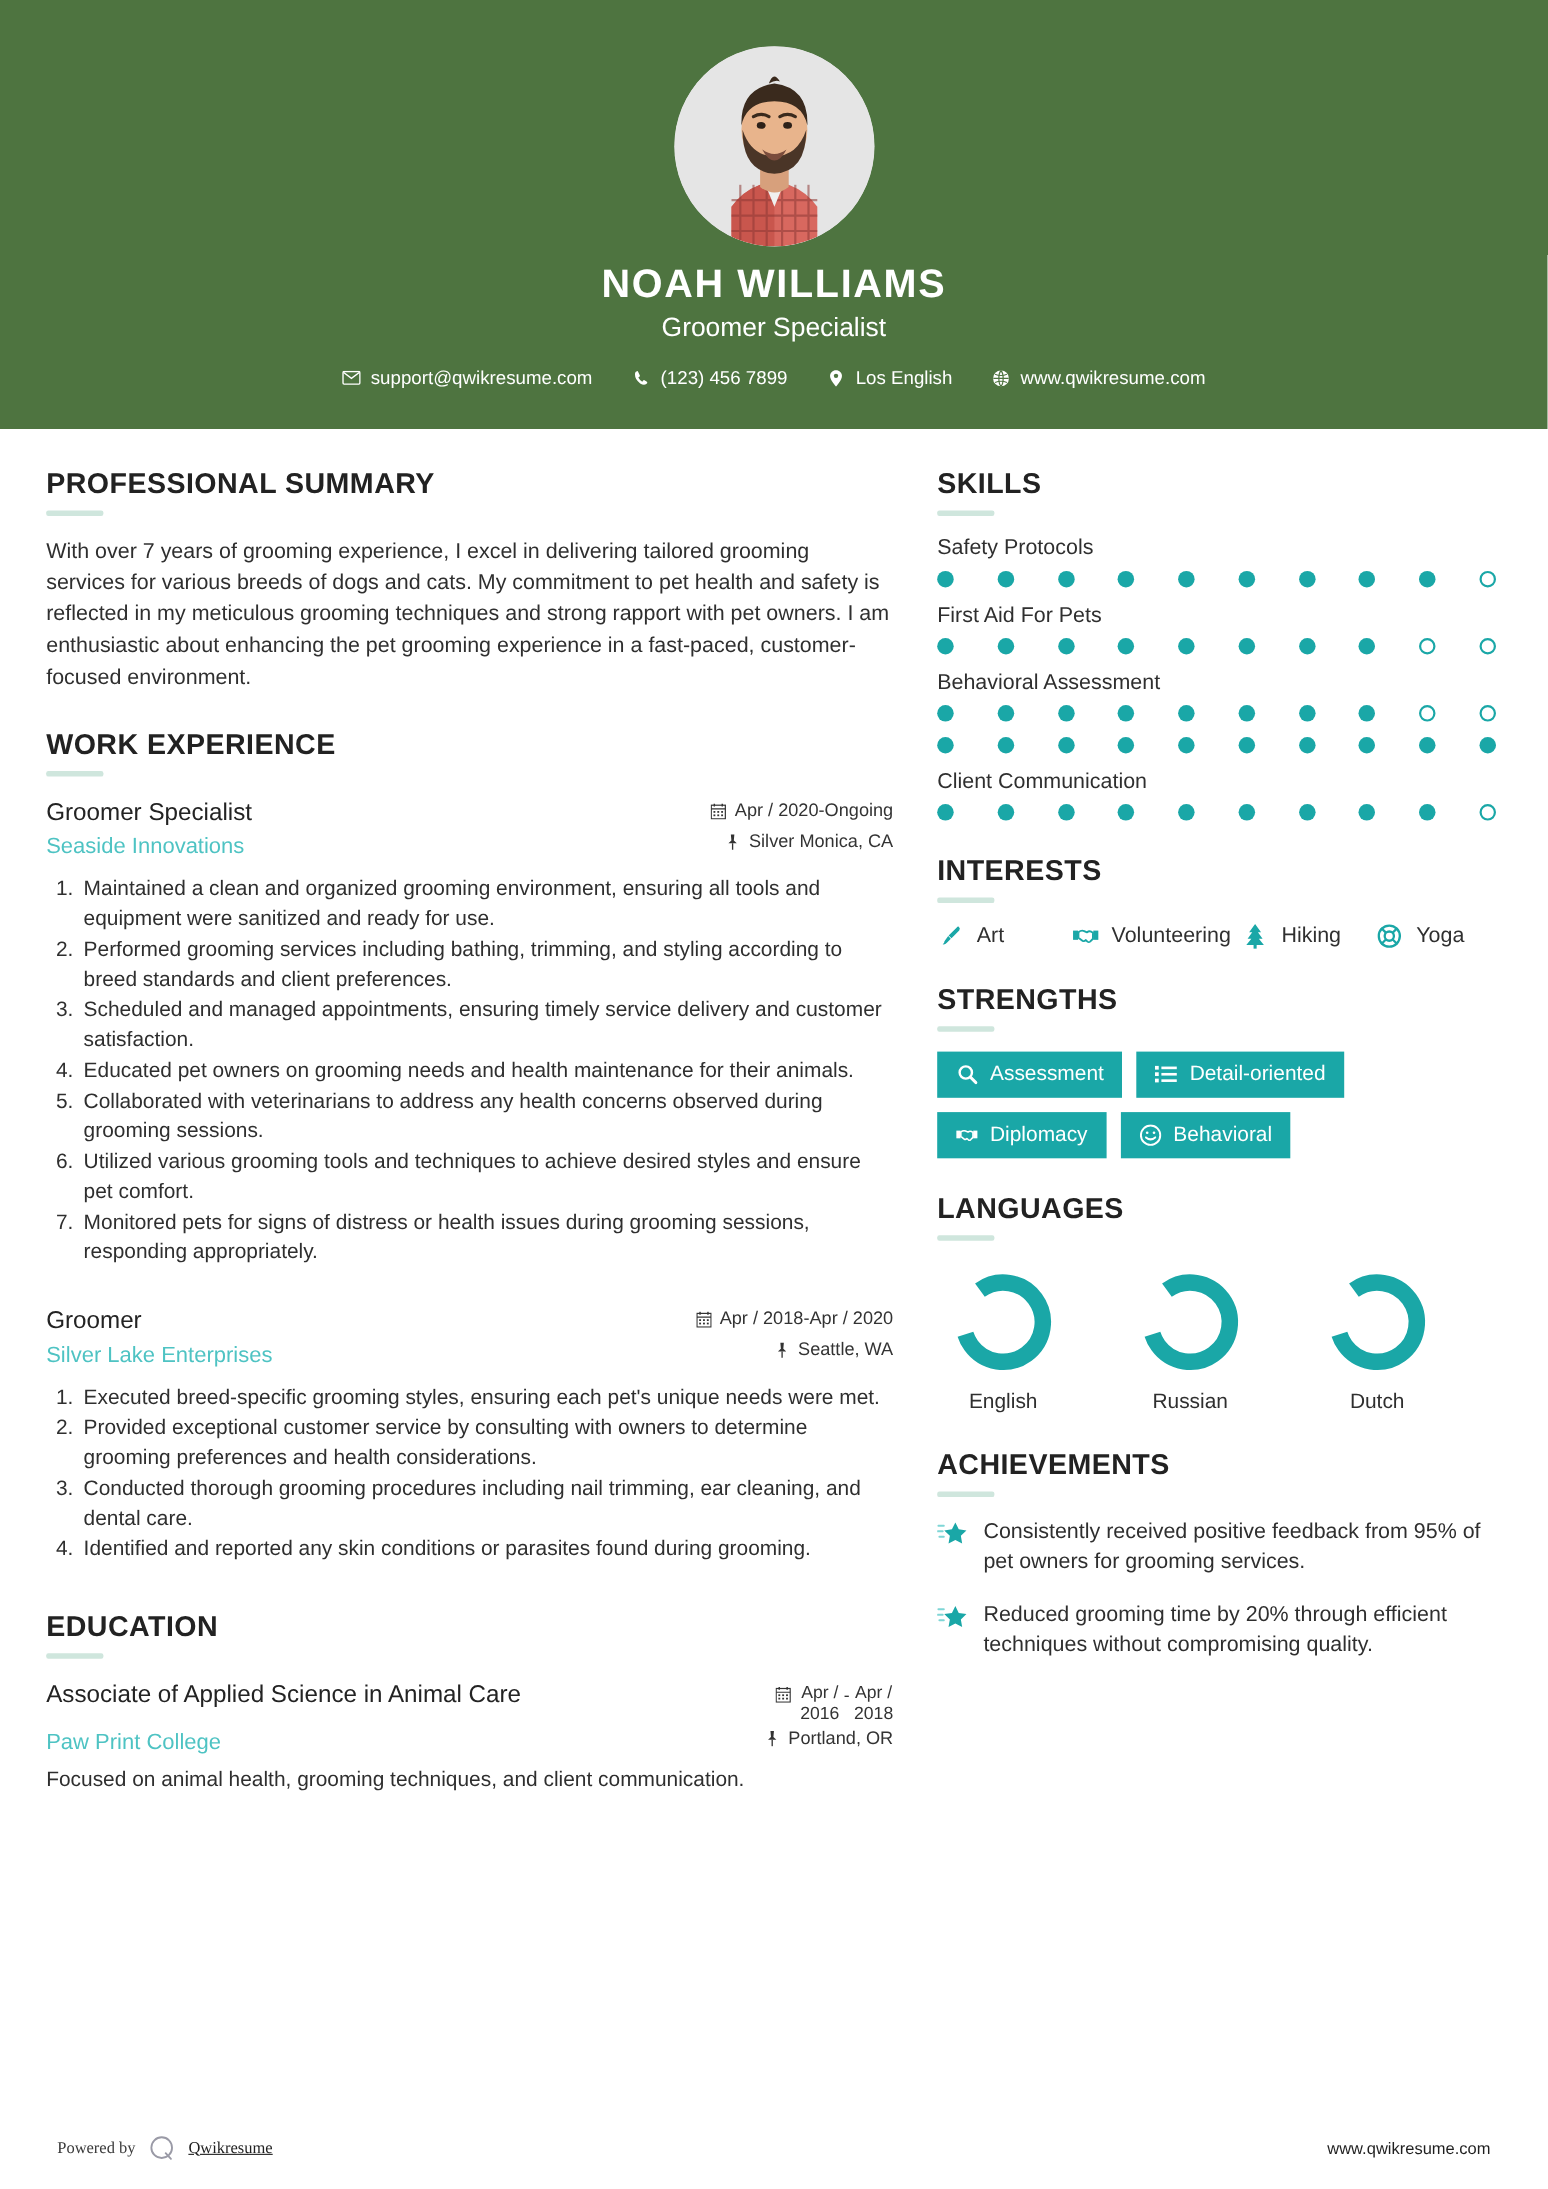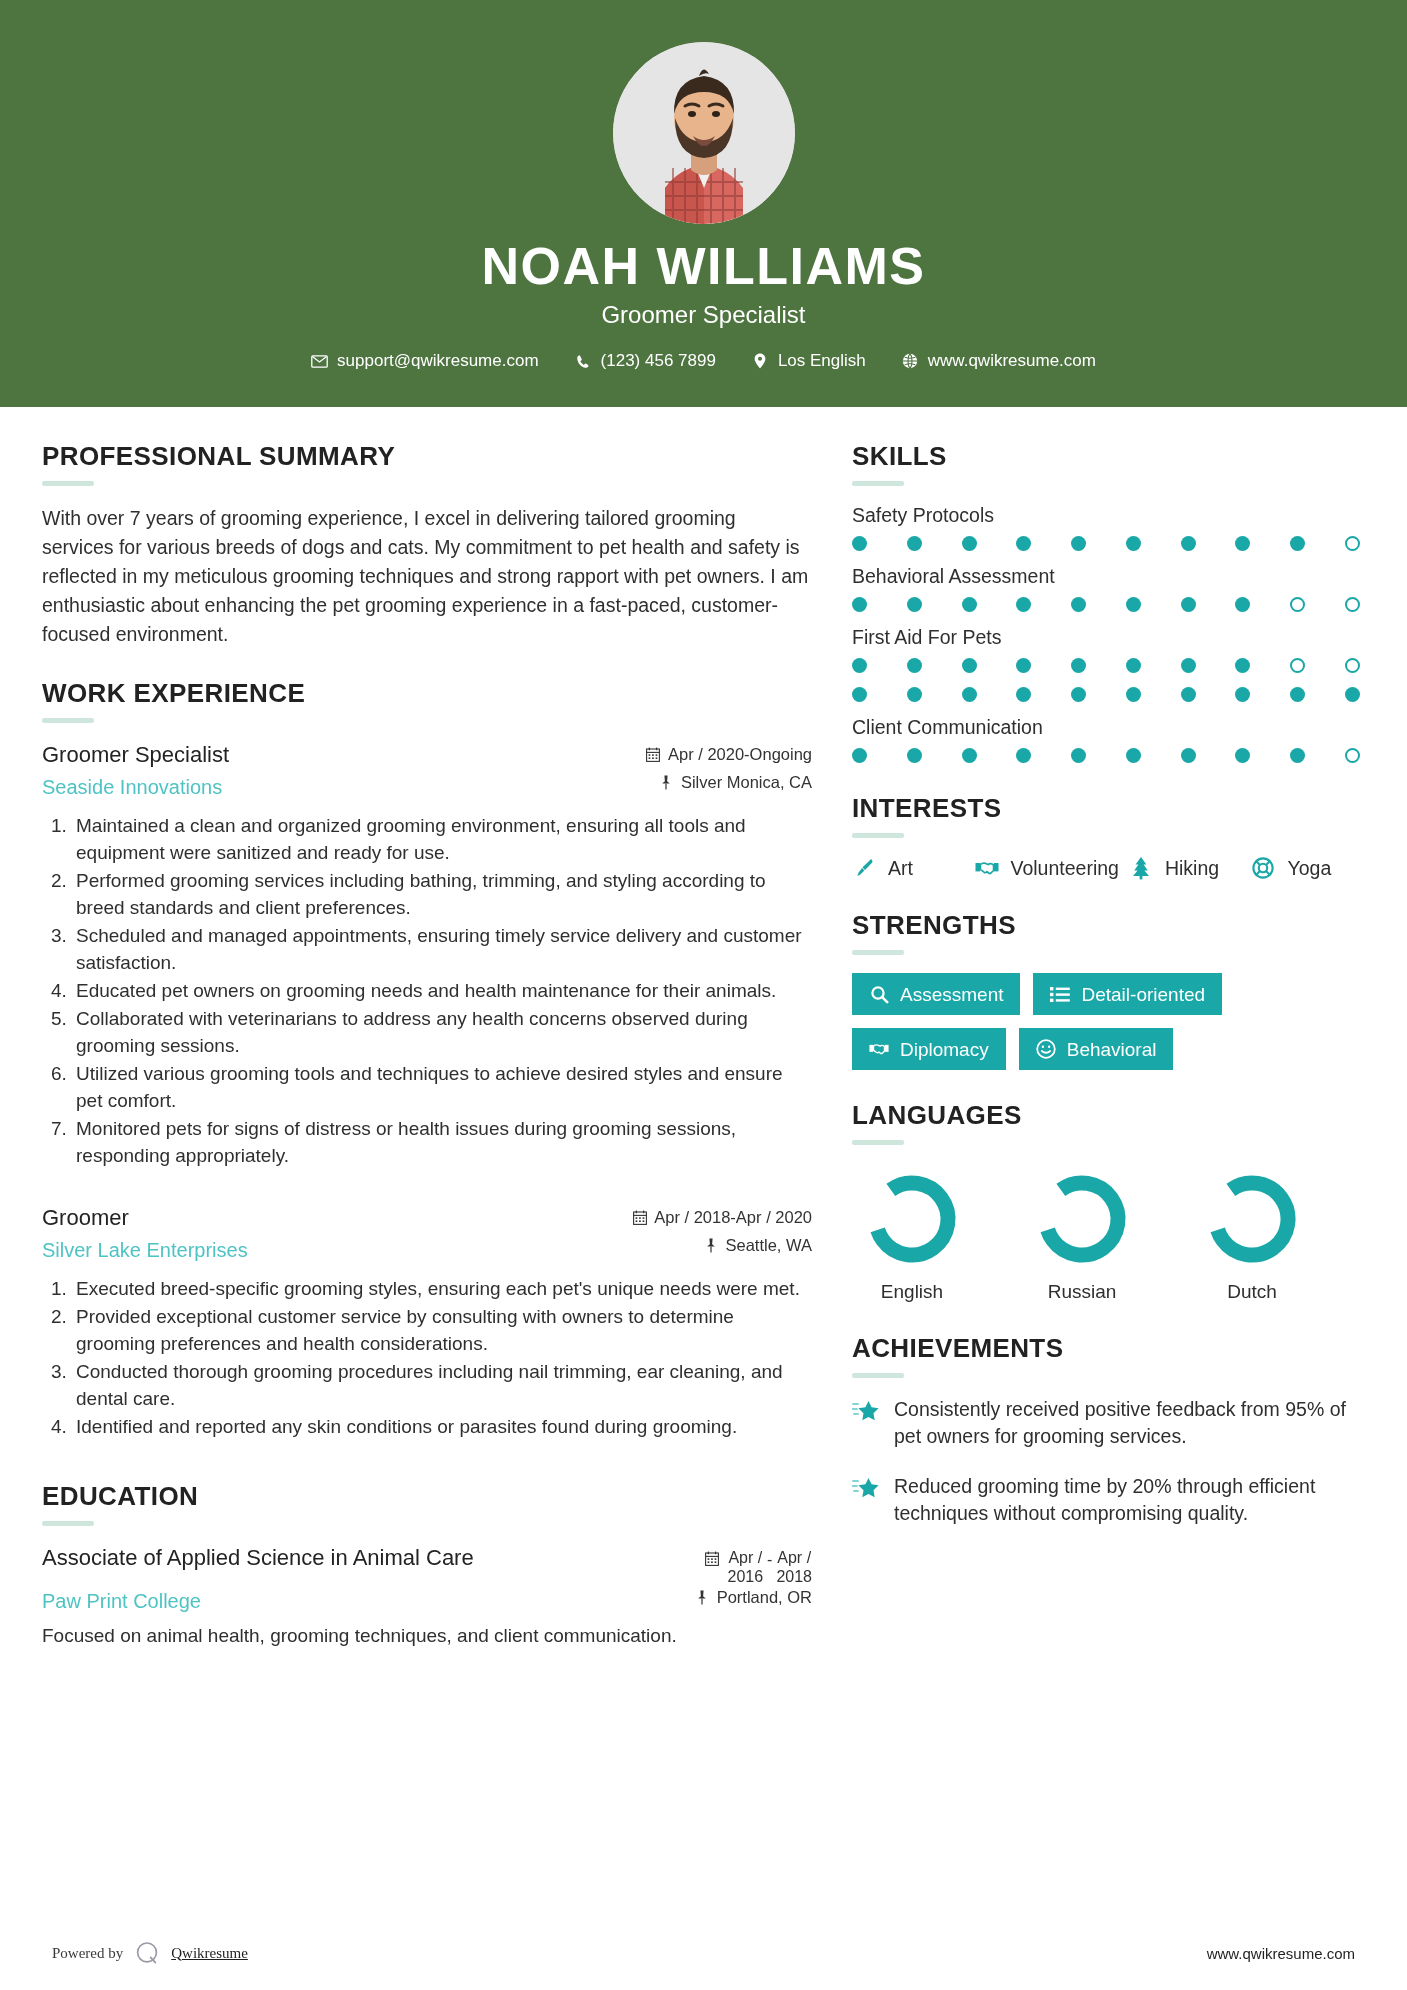--- a/index.html
+++ b/index.html
@@ -27,21 +27,21 @@
     width: 182px; height: 182px;
     margin: 0 auto 14px auto;
     border-radius: 50%;
     background: #e3e3e3;
     overflow: hidden;
     position: relative;
   }
   .avatar-svg { display:block; width:182px; height:182px; }
   .full-name {
     color: #ffffff;
-    font-size: 52px;
+    font-size: 36px;
     font-weight: bold;
     letter-spacing: 1.5px;
     line-height: 1.1;
     margin-bottom: 6px;
   }
   .job-title {
     color: #ffffff;
     font-size: 24px;
     font-weight: normal;
     margin-bottom: 22px;
@@ -555,36 +555,36 @@
               <span class="dot filled"></span>
               <span class="dot filled"></span>
               <span class="dot filled"></span>
               <span class="dot filled"></span>
               <span class="dot filled"></span>
               <span class="dot filled"></span>
               <span class="dot empty"></span>
             </div>
         </div>
         <div class="skill-block">
-          <div class="skill-name">Behavioral Assessment</div>
+          <div class="skill-name">First Aid For Pets</div>
           <div class="dots-row">
               <span class="dot filled"></span>
               <span class="dot filled"></span>
               <span class="dot filled"></span>
               <span class="dot filled"></span>
               <span class="dot filled"></span>
               <span class="dot filled"></span>
               <span class="dot filled"></span>
               <span class="dot filled"></span>
               <span class="dot empty"></span>
               <span class="dot empty"></span>
             </div>
         </div>
         <div class="skill-block">
-          <div class="skill-name">First Aid For Pets</div>
+          <div class="skill-name">Behavioral Assessment</div>
           <div class="dots-row">
               <span class="dot filled"></span>
               <span class="dot filled"></span>
               <span class="dot filled"></span>
               <span class="dot filled"></span>
               <span class="dot filled"></span>
               <span class="dot filled"></span>
               <span class="dot filled"></span>
               <span class="dot filled"></span>
               <span class="dot empty"></span>

